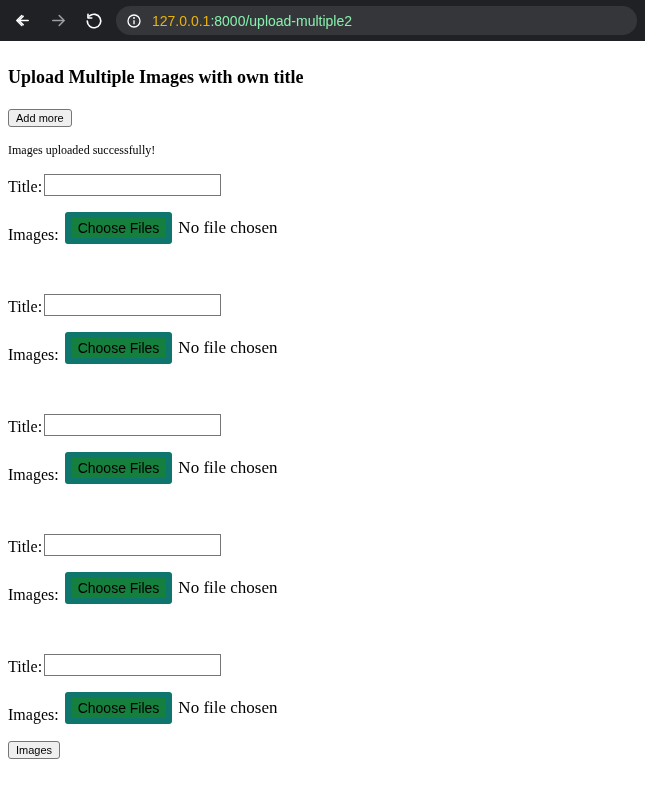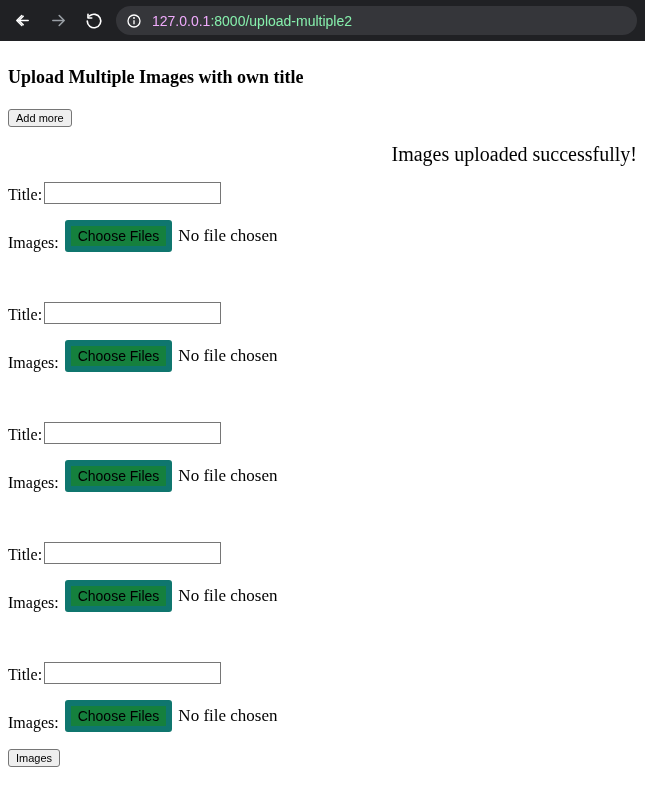--- a/index.html
+++ b/index.html
@@ -36,43 +36,42 @@
       font-family: Arial, sans-serif;
       font-size: 14px;
       overflow: hidden;
     }
     .info-icon {
       width: 16px; height: 16px;
       display: flex; align-items: center; justify-content: center;
       flex-shrink: 0;
     }
     .url-path { color: #86efac; }
-    .url-host { color: #f0abfc; }
+    .url-host { color: #eab308; }
 
     .page {
       padding: 8px;
     }
     h2.page-title {
       font-size: 18px;
       font-weight: bold;
       margin: 18px 0 20px 0;
     }
     .btn {
       font-family: Arial, sans-serif;
       font-size: 11px;
       background: #efefef;
       border: 1px solid #767676;
       border-radius: 3px;
       padding: 2px 7px;
       cursor: pointer;
     }
     .status-msg {
-      font-size: 20px;
+      font-size: 12px;
       margin: 16px 0 16px 0;
-      text-align: right;
     }
     .form-block {
       margin-bottom: 50px;
     }
     .form-block.last { margin-bottom: 16px; }
     .row {
       display: flex;
       align-items: flex-end;
       gap: 2px;
       margin: 16px 0;

